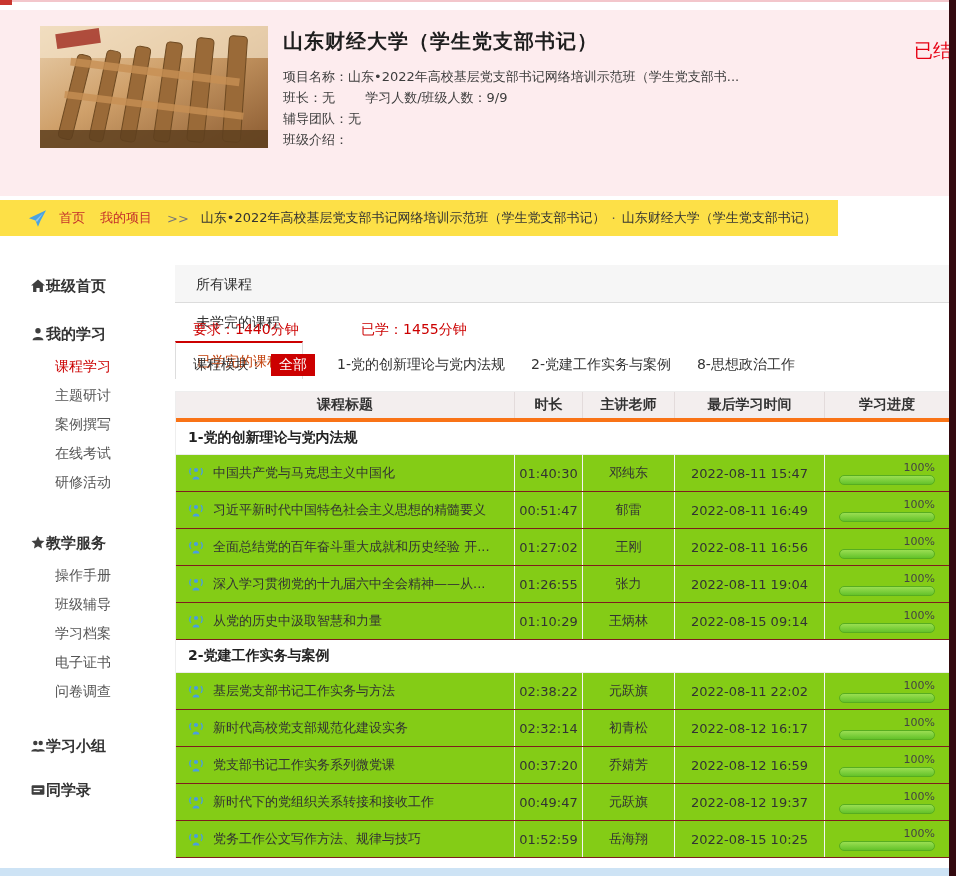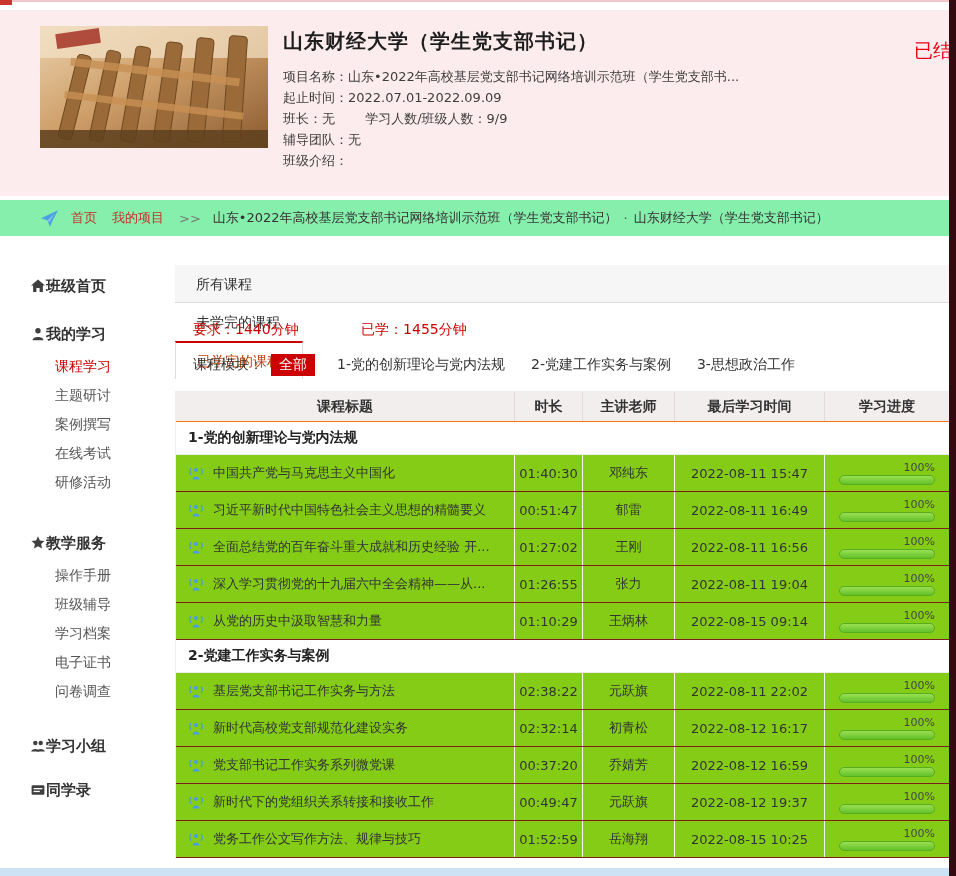--- a/index.html
+++ b/index.html
@@ -17,22 +17,22 @@
   
   .banner { position:absolute; top:10px; left:0; width:956px; height:186px; background:#fdecee; }
   .cover  { position:absolute; left:40px; top:16px; width:228px; height:122px; overflow:hidden; }
   .banner-info { position:absolute; left:283px; top:18px; width:620px; }
   .class-title { font-size:20px; font-weight:bold; color:#1e1e1e; margin-bottom:11px; letter-spacing:1px; }
   .info-line { font-size:13px; color:#3d3d3d; line-height:21px; white-space:nowrap; }
   .info-line .gap { margin-left:26px; }
   .status { position:absolute; right:4px; top:28px; color:#e60012; font-size:19px; z-index:10; }
 
   
-  .breadcrumb { position:absolute; top:200px; left:0; width:949px; height:36px; background:#86efac;
-    display:flex; align-items:center; padding-left:40px; font-size:13px; color:#333; white-space:nowrap; }
+  .breadcrumb { position:absolute; top:200px; left:0; width:838px; height:36px; background:#fde047;
+    display:flex; align-items:center; padding-left:28px; font-size:13px; color:#333; white-space:nowrap; }
   .crumb-plane { width:19px; height:19px; margin-right:12px; flex:none; }
   .breadcrumb .link { color:#c4302b; margin-right:15px; cursor:pointer; }
   .breadcrumb .sep  { color:#777; margin-right:12px; }
   .breadcrumb .dot  { margin:0 6px; color:#555; }
 
   
   .sidebar { position:absolute; left:30px; top:276px; width:138px; font-size:14px; }
   .side-head { display:flex; align-items:center; font-size:15px; font-weight:bold; color:#333; cursor:pointer; height:20px; }
   .side-head .sicon { width:16px; height:16px; color:#3f3f3f; fill:currentColor; flex:none; }
   .mt-a { margin-top:28px; } .mt-b { margin-top:36px; } .mt-c { margin-top:30px; } .mt-d { margin-top:24px; }
@@ -48,21 +48,21 @@
     border-left:1px solid #ddd; border-right:1px solid #ddd; line-height:36px; height:39px; }
   .stats { margin:18px 0 0 18px; color:#cc0000; font-size:14px; }
   .stats span + span { margin-left:58px; }
   .modules { margin:15px 0 0 18px; font-size:14px; color:#333; display:flex; align-items:center; }
   .m-label { margin-right:8px; }
   .m-all { background:#cc0000; color:#fff; padding:2px 8px; margin-right:22px; cursor:pointer; }
   .m-item { margin-right:26px; cursor:pointer; }
 
   
   .table { margin-top:15px; border:1px solid #eee; border-bottom:none; }
-  .thead { display:flex; background:#f3eeee; border-bottom:1px solid #f97316; height:30px; }
+  .thead { display:flex; background:#f3eeee; border-bottom:4px solid #f97316; height:30px; }
   .th { display:flex; align-items:center; justify-content:center; font-size:14px; font-weight:bold; color:#333; border-left:1px solid #e3dbdb; }
   .th:first-child { border-left:none; }
   .c-title  { width:338px; }
   .c-dur    { width:68px; }
   .c-teacher{ width:92px; }
   .c-time   { width:150px; }
   .c-prog   { flex:1; }
   .sec-row { height:33px; display:flex; align-items:center; padding-left:12px; font-size:14px; font-weight:bold; color:#222; border-bottom:1px solid #ececec; background:#fff; }
   .trow { display:flex; height:37px; border-bottom:1px solid #7f1d1d; background:#84cc16; }
   .cell { display:flex; align-items:center; justify-content:center; font-size:13px; color:#333; border-left:1px solid #f3f3f3; }
@@ -145,23 +145,20 @@
       <rect x="0" y="104" width="228" height="18" fill="#5e3f1f" opacity="0.85"></rect>
     </svg>
   </div>
 
   <div class="banner-info">
     <h1 class="class-title">山东财经大学（学生党支部书记）</h1>
     <div class="info-line">
       <span>项目名称：</span><span>山东•2022年高校基层党支部书记网络培训示范班（学生党支部书...</span>
     </div>
     <div class="info-line">
-      <span>起止时间：</span><span>2022.07.01-2022.09.09</span>
-    </div>
-    <div class="info-line">
       <span>班长：</span><span>无</span>
       <span class="gap">学习人数/班级人数：</span><span>9/9</span>
     </div>
     <div class="info-line">
       <span>辅导团队：</span><span>无</span>
     </div>
     <div class="info-line">
       <span>班级介绍：</span>
     </div>
   </div>
@@ -242,21 +239,21 @@
   <div class="stats">
     <span>要求：1440分钟</span>
     <span>已学：1455分钟</span>
   </div>
 
   <div class="modules">
     <span class="m-label">课程模块：</span>
     <span class="m-all">全部</span>
     <span class="m-item">1-党的创新理论与党内法规</span>
     <span class="m-item">2-党建工作实务与案例</span>
-    <span class="m-item">3-思想政治工作</span>
+    <span class="m-item">8-思想政治工作</span>
   </div>
 
   <div class="table">
     <div class="thead">
       <div class="th c-title">课程标题</div>
       <div class="th c-dur">时长</div>
       <div class="th c-teacher">主讲老师</div>
       <div class="th c-time">最后学习时间</div>
       <div class="th c-prog">学习进度</div>
     </div>

